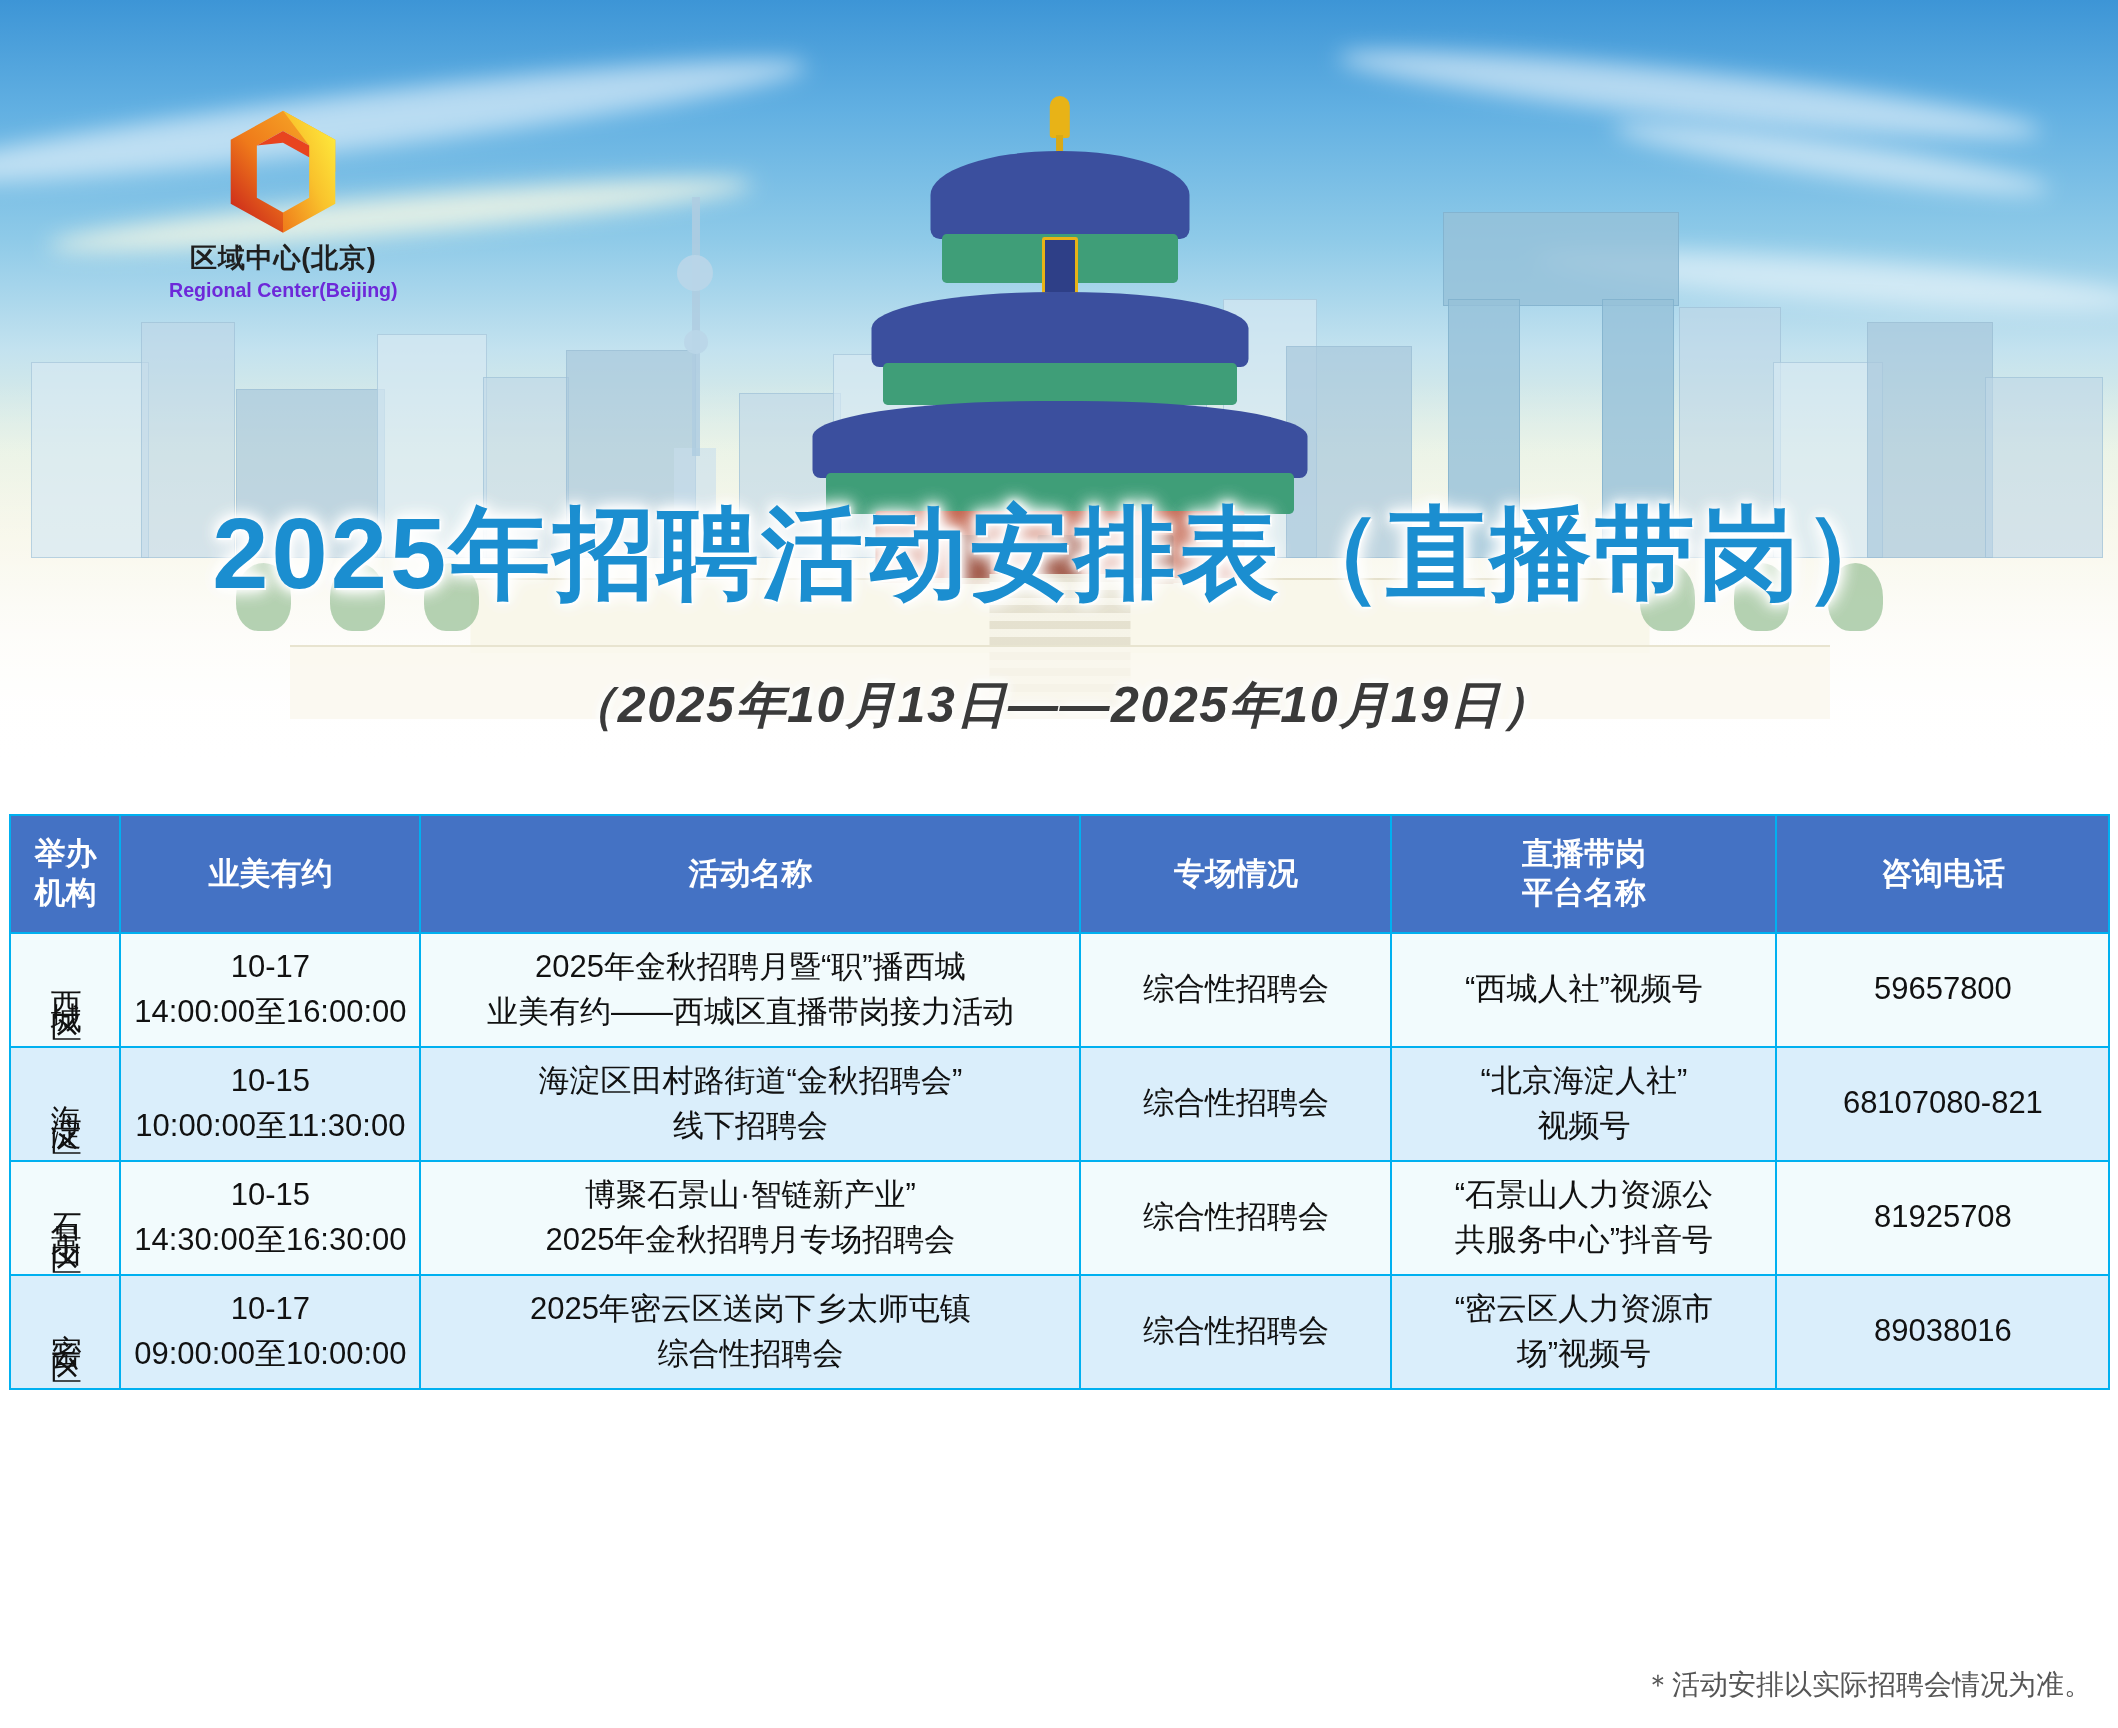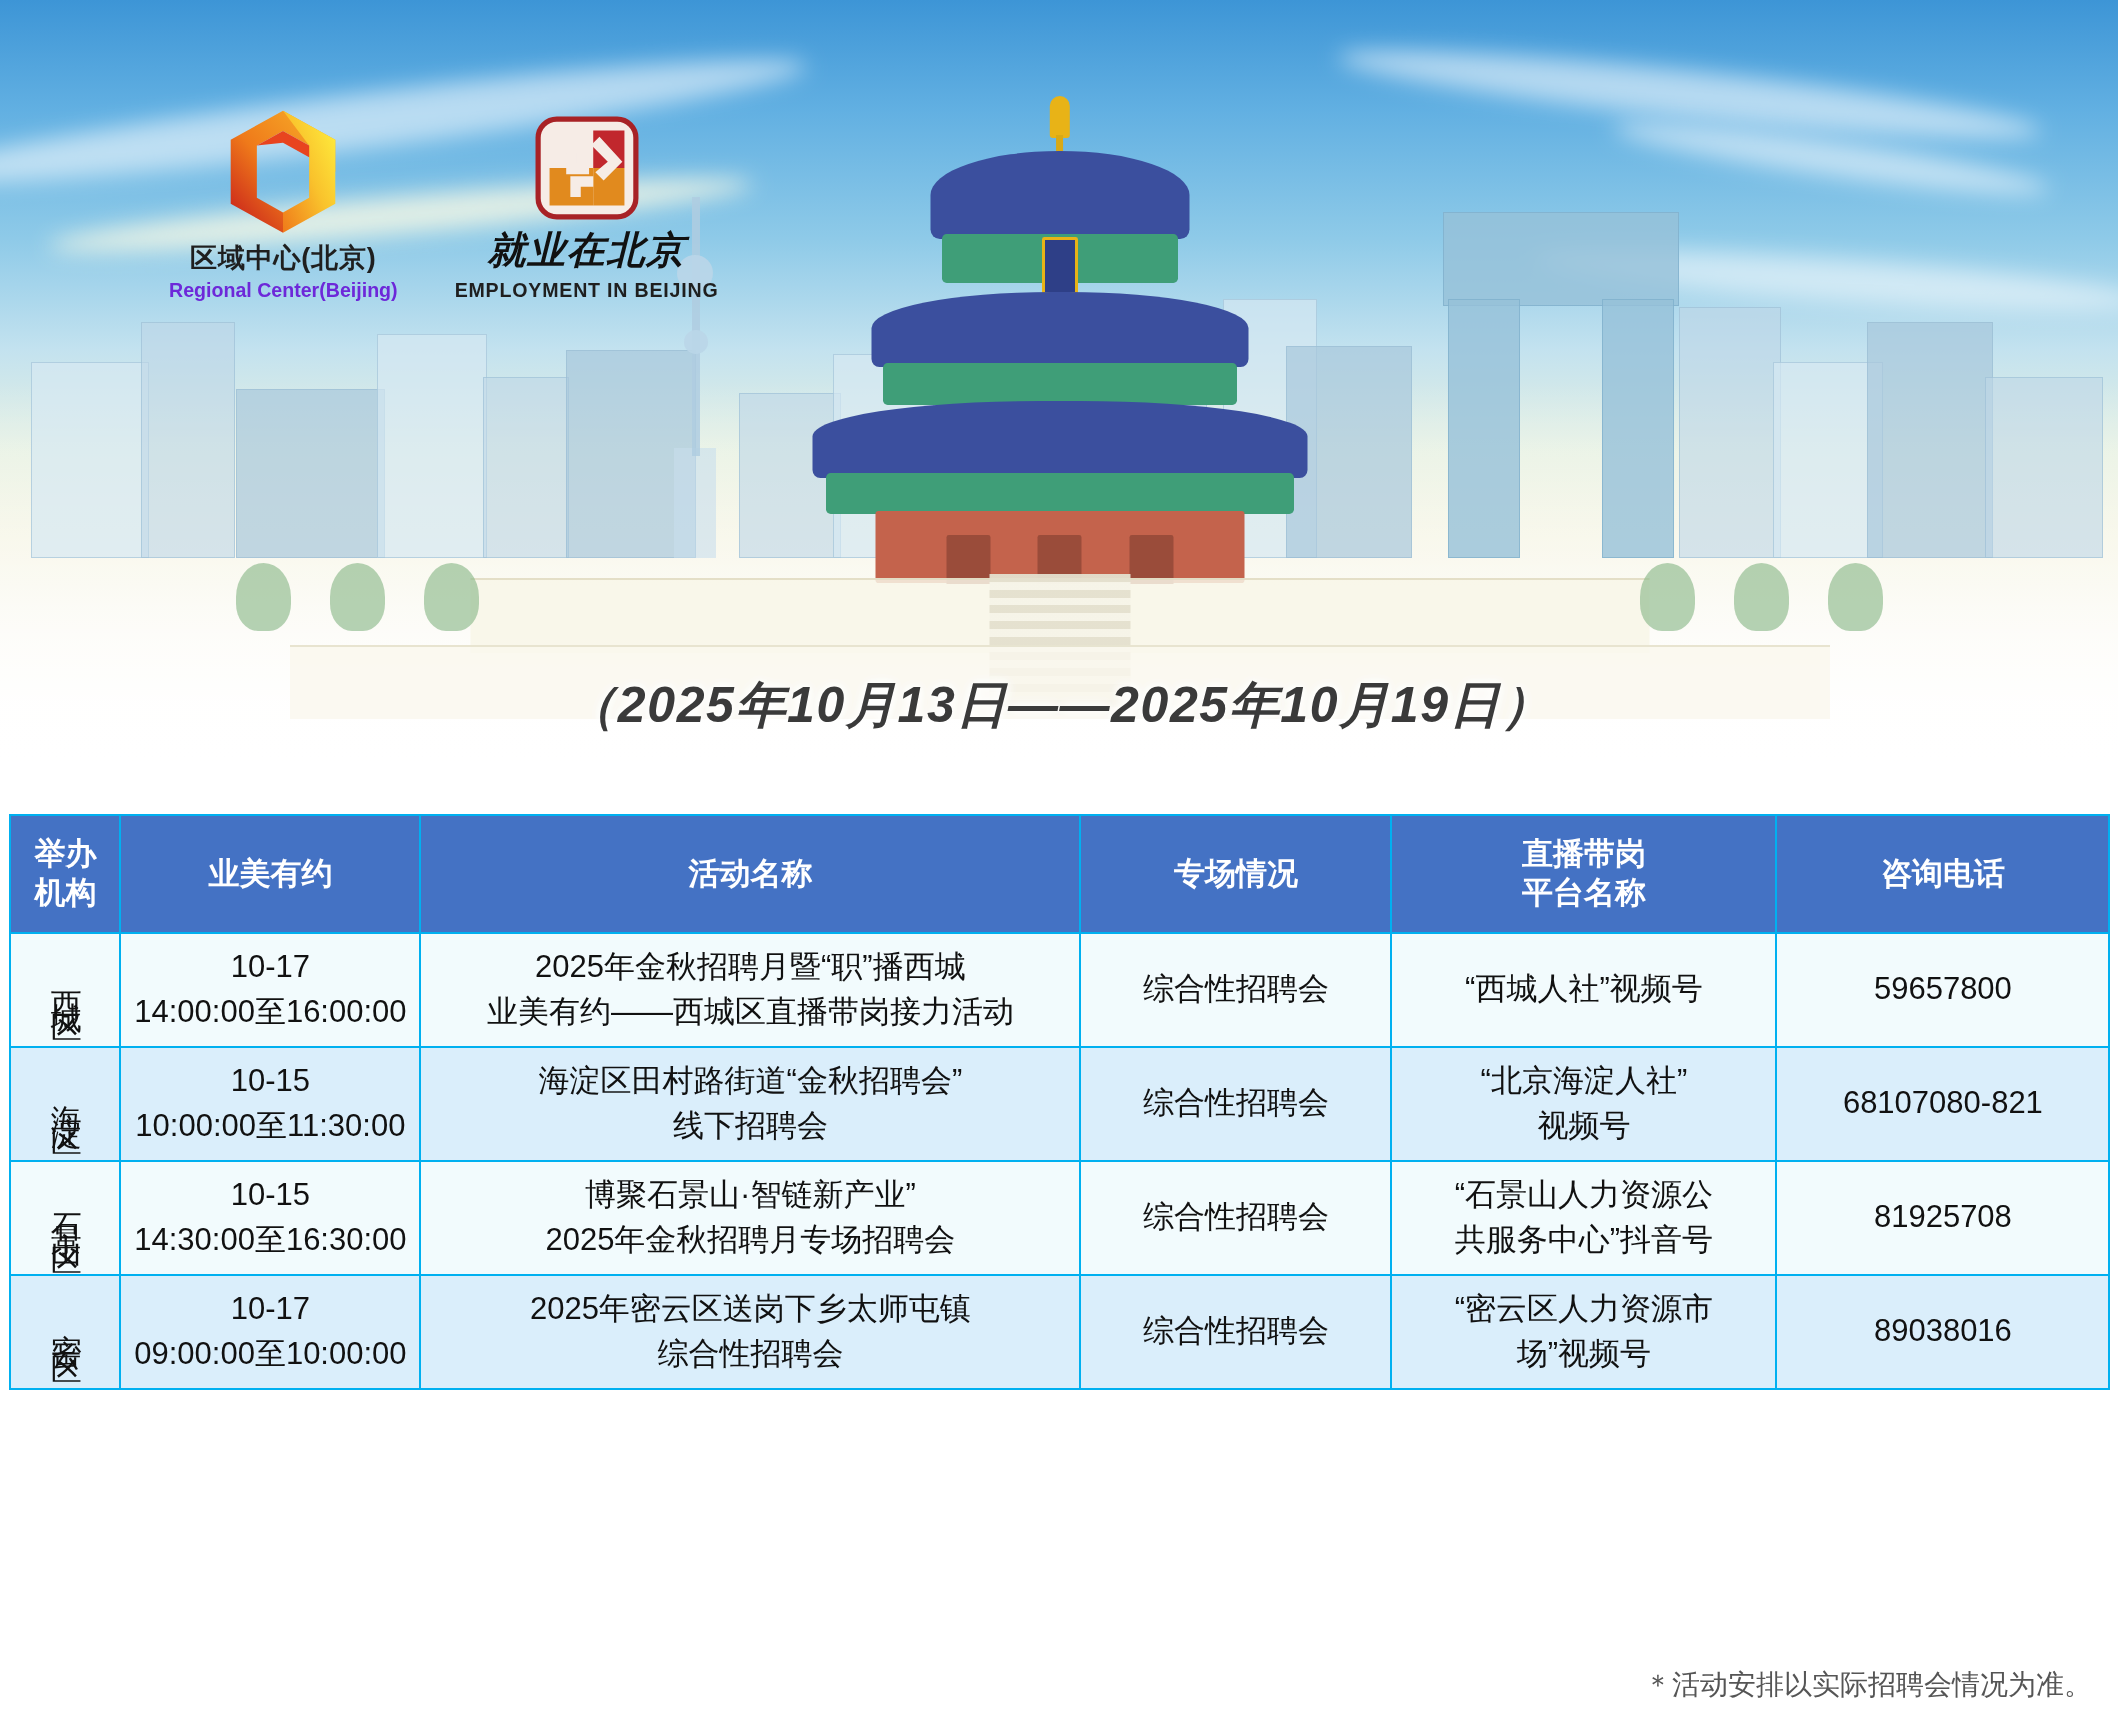--- a/index.html
+++ b/index.html
@@ -264,38 +264,23 @@
           </defs>
           <path d="M50 6 L86 26 L86 48 L68 38 L68 30 L50 20 L32 30 L32 66 L50 76 L50 90 L14 70 L14 26 Z" fill="url(#gA)"></path>
           <path d="M50 6 L86 26 L86 70 L50 90 L50 76 L68 66 L68 30 Z" fill="url(#gB)"></path>
           <path d="M32 30 L50 20 L68 30 L68 38 L50 28 Z" fill="#e8441f"></path>
         </svg>
       </span>
       <span class="logo-cn">区域中心(北京)</span>
       <span class="logo-en">Regional Center(Beijing)</span>
     </div>
 
-    <div class="logo-block">
-      <span class="emp-badge">
-        <svg width="104" height="104" viewBox="0 0 100 100">
-          <rect x="3" y="3" width="94" height="94" rx="18" fill="#f6ece6" stroke="#a82226" stroke-width="5"></rect>
-          <path d="M12 12 H88 V88 H12 Z" fill="none"></path>
-          <path d="M14 14 H86 V50 L56 50 L56 14 Z" fill="#c1272d"></path>
-          <path d="M14 50 H56 V86 H14 Z" fill="#e18a1e"></path>
-          <path d="M56 50 H86 V86 H56 Z" fill="#e18a1e"></path>
-          <path d="M30 26 h22 v10 H40 v10 h12 v10 H30 Z" fill="#f6ece6"></path>
-          <path d="M34 58 h22 v10 H44 v10 H34 Z" fill="#f6ece6"></path>
-          <path d="M62 20 L84 44 L66 62 L58 54 L70 44 L54 28 Z" fill="#f6ece6"></path>
-        </svg>
-      </span>
-      <span class="logo-cn2">就业在北京</span>
-      <span class="logo-en2">EMPLOYMENT IN BEIJING</span>
-    </div>
   </div>
 
+  <div class="main-title">2025年招聘活动安排表（直播带岗）</div>
   <div class="sub-title">（2025年10月13日——2025年10月19日）</div>
 
   <div class="tbl-wrap">
     <table class="sched">
       <colgroup>
         <col class="c-org">
           <col class="c-time">
           <col class="c-name">
         <col class="c-type">
           <col class="c-plat">

